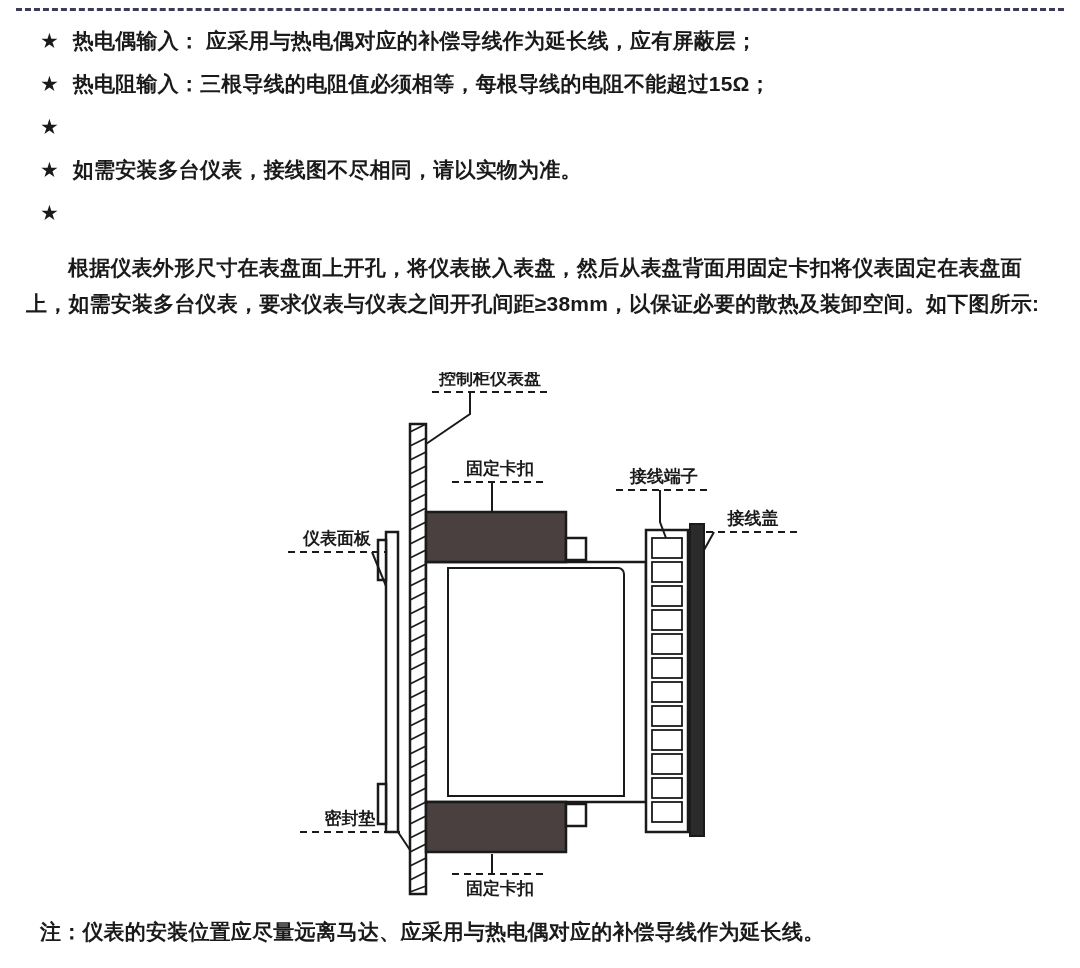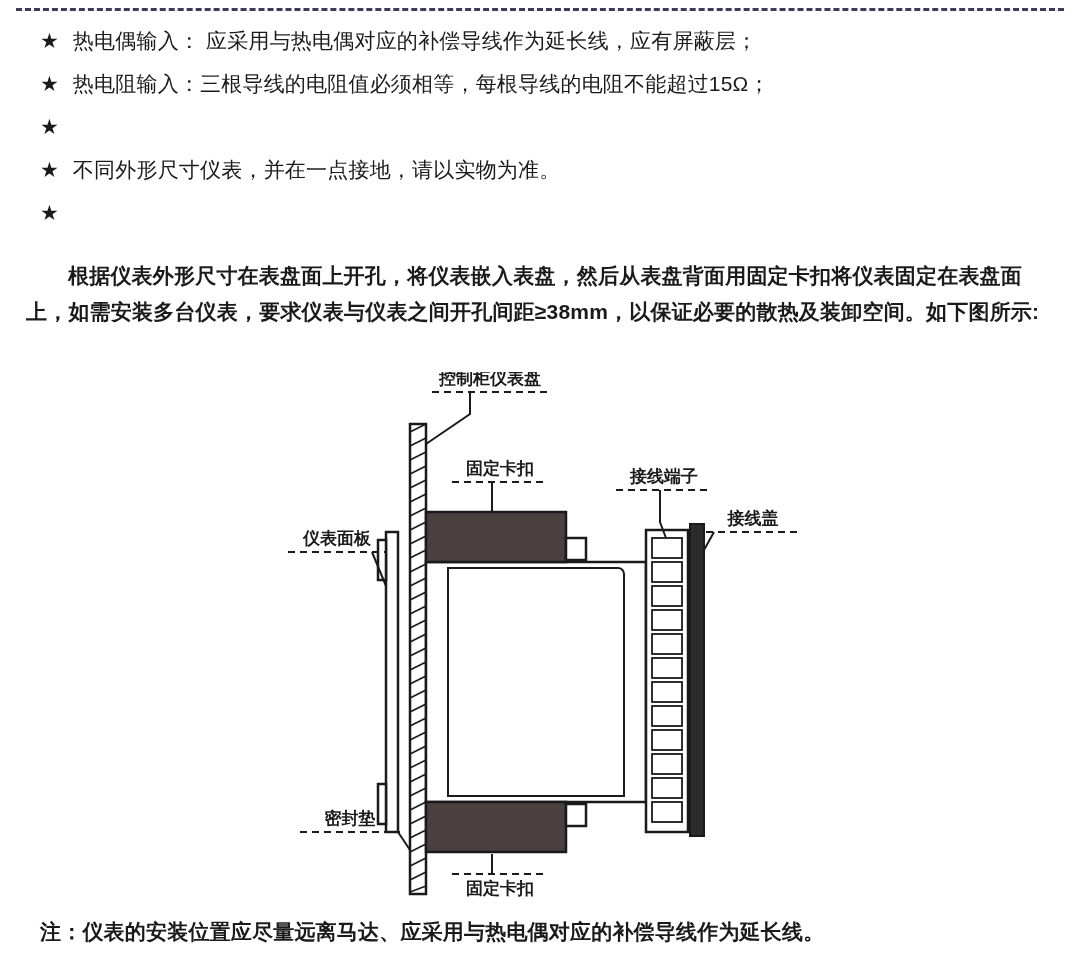--- a/index.html
+++ b/index.html
@@ -41,27 +41,27 @@
   }
   .star {
     font-size: 21px;
     line-height: 30px;
     margin-right: 14px;
     color: #1a1a1a;
   }
   .bullet-text {
     font-size: 21px;
     line-height: 30px;
-    font-weight: normal;
+    font-weight: bold;
     letter-spacing: 0.2px;
     white-space: nowrap;
   }
   .para {
     position: absolute;
-    top: 258px;
+    top: 250px;
     left: 26px;
     width: 1030px;
     font-size: 21px;
     line-height: 36px;
     font-weight: bold;
     text-indent: 42px;
     letter-spacing: 0.2px;
   }
   .figure {
     position: absolute;
@@ -100,21 +100,21 @@
     </div>
     <div class="bullet-row">
       <span class="star">★</span>
       <span class="bullet-text">热电阻输入：三根导线的电阻值必须相等，每根导线的电阻不能超过15Ω；</span>
     </div>
     <div class="bullet-row">
       <span class="star">★</span>
     </div>
     <div class="bullet-row">
       <span class="star">★</span>
-      <span class="bullet-text">不同外形尺寸仪表，并在一点接地，请以实物为准。</span>
+      <span class="bullet-text">如需安装多台仪表，接线图不尽相同，请以实物为准。</span>
     </div>
     <div class="bullet-row">
       <span class="star">★</span>
     </div>
   </div>
 
   <div class="para">根据仪表外形尺寸在表盘面上开孔，将仪表嵌入表盘，然后从表盘背面用固定卡扣将仪表固定在表盘面上，如需安装多台仪表，要求仪表与仪表之间开孔间距≥38mm，以保证必要的散热及装卸空间。如下图所示:</div>
 
   <div class="figure">
     <svg width="1080" height="540" viewBox="0 0 1080 540">

